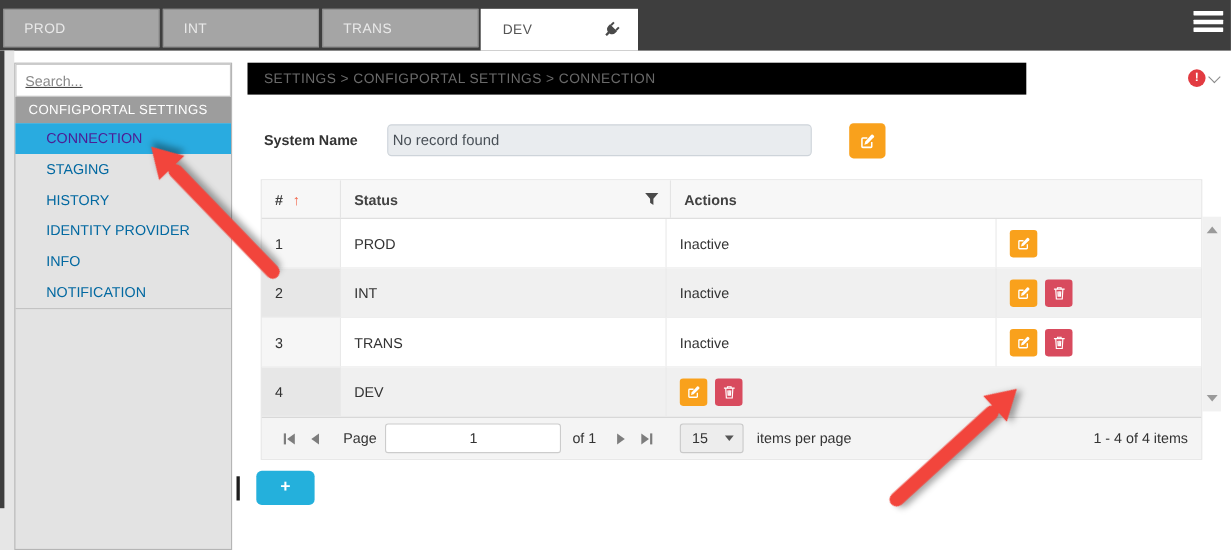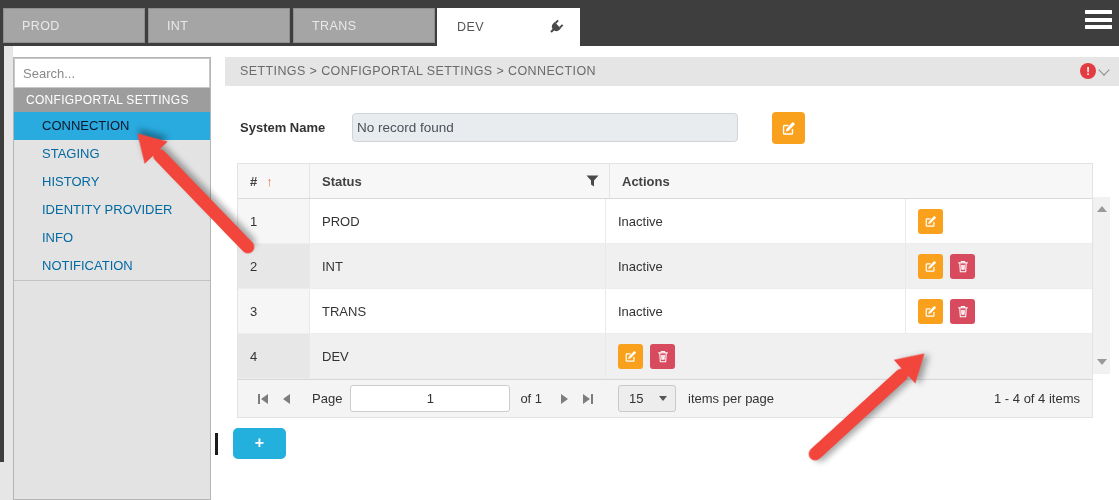--- a/index.html
+++ b/index.html
@@ -18,29 +18,29 @@
        display:flex;align-items:center;justify-content:space-between;padding:0 16px 0 20px;}
   .hamburger{position:absolute;right:7px;top:10px;width:27px;height:22px;cursor:pointer;}
   .hamburger div{height:4px;background:#ffffff;margin-bottom:3.5px;border-radius:.5px;}
   
   .left-gutter{position:absolute;left:0;top:46px;width:13px;height:454px;background:#e6e6e6;}
   .accent-strip{position:absolute;left:0;top:46px;width:4px;height:416px;background:#3e3e3e;}
   .sidebar{position:absolute;left:13px;top:57px;width:198px;height:443px;background:#e3e3e3;
            border:1px solid #b5b5b5;box-sizing:border-box;}
   .sidebar-search{display:block;width:100%;height:30px;box-sizing:border-box;border:1px solid #c7c7c7;
            padding:0 8px;font-size:13px;color:#444;outline:none;background:#fff;
-           font-family:"Liberation Sans","DejaVu Sans",sans-serif;}
+           font-family:"Liberation Sans","DejaVu Sans",sans-serif;text-decoration:underline;}
   .sidebar-search::placeholder{color:#8a8a8a;}
   .section-header{height:24px;line-height:24px;background:#9d9d9d;color:#ffffff;
            font-size:12px;padding-left:12px;letter-spacing:.3px;}
   .side-item{height:28px;line-height:28px;padding-left:28px;font-size:13px;color:#0369a1;cursor:pointer;}
-  .side-item.selected{background:#29abe0;color:#0f172a;}
+  .side-item.selected{background:#29abe0;color:#4c1d95;}
   .side-divider{border-top:1px solid #c3c3c3;}
   
-  .breadcrumb{position:absolute;left:225px;top:57px;width:894px;height:29px;background:#e5e5e5;
+  .breadcrumb{position:absolute;left:225px;top:57px;width:708px;height:29px;background:#000000;
            font-size:12.5px;color:#6a6a6a;letter-spacing:.4px;line-height:29px;padding-left:15px;box-sizing:border-box;}
   .error-badge{position:absolute;left:1080px;top:63px;width:16px;height:16px;border-radius:50%;
            background:#e23b41;color:#fff;font-size:11px;font-weight:bold;text-align:center;line-height:16px;cursor:pointer;}
   .bc-chevron{position:absolute;left:1100px;top:66px;width:7px;height:7px;
            border-right:1.6px solid #8a8a8a;border-bottom:1.6px solid #8a8a8a;transform:rotate(45deg);cursor:pointer;}
   .sysname-label{position:absolute;left:240px;top:120px;font-size:13px;font-weight:bold;color:#333;}
   .sysname-input{position:absolute;left:352px;top:113px;width:386px;height:29px;box-sizing:border-box;
            background:#e9ecef;border:1px solid #ced4da;border-radius:4px;padding:0 4px;
            font-size:13.5px;color:#495057;outline:none;font-family:"Liberation Sans","DejaVu Sans",sans-serif;}
   .btn{display:inline-flex;align-items:center;justify-content:center;border:none;border-radius:4px;cursor:pointer;}

